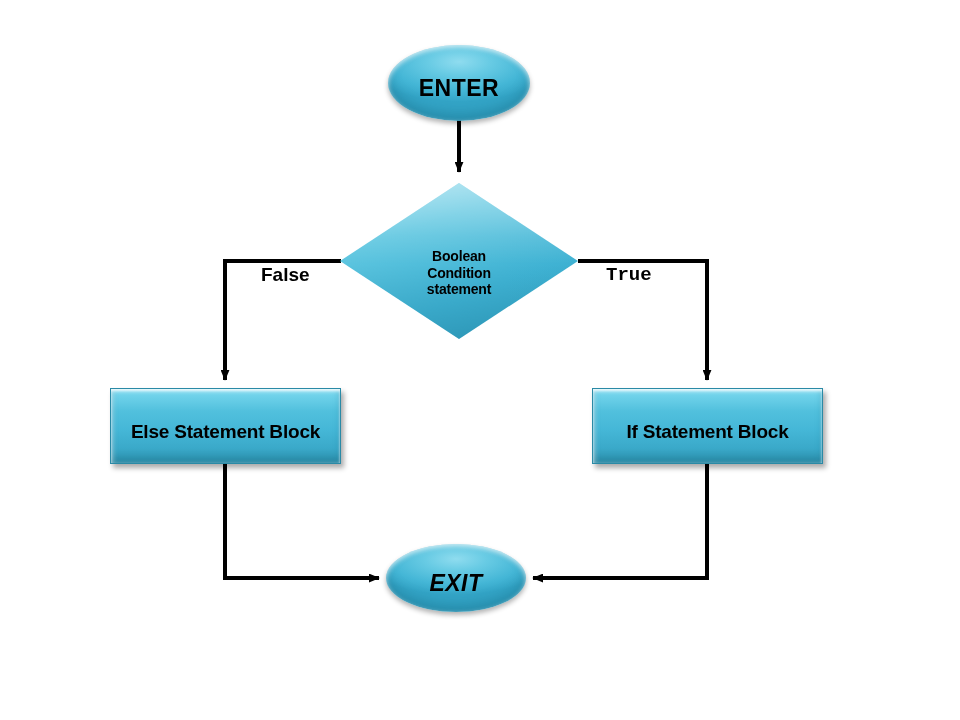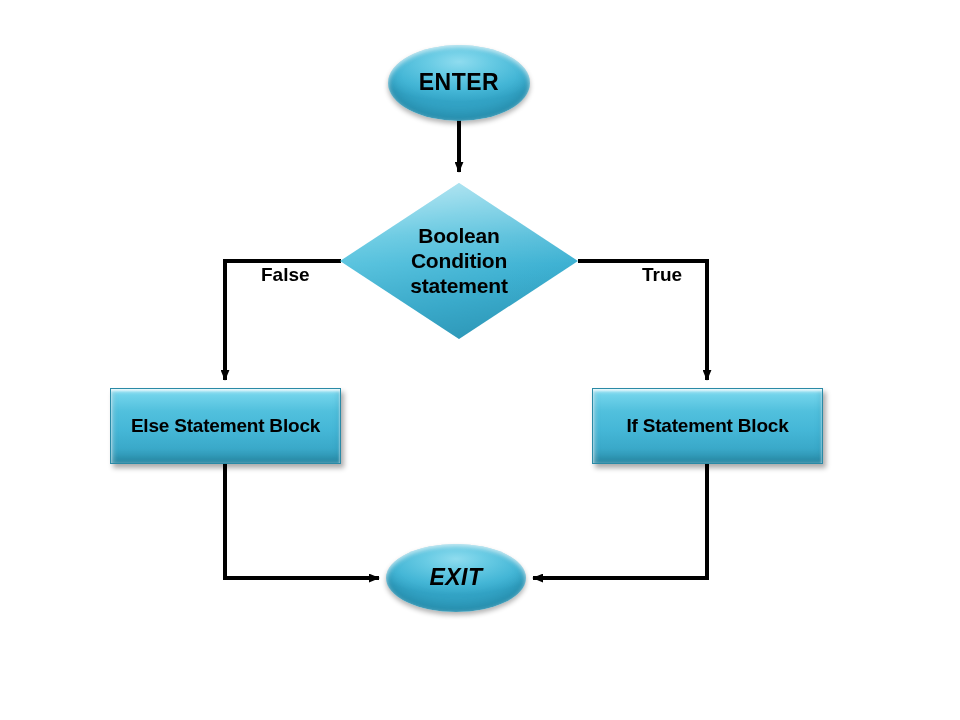--- a/index.html
+++ b/index.html
@@ -30,20 +30,21 @@
   
   .node-label {
     position: relative;
     z-index: 3;
     color: #000000;
     font-weight: bold;
     text-align: center;
     line-height: 1.18;
     white-space: pre-line;
     letter-spacing: -0.2px;
+    margin-top: 12px;
   }
 
   
   .terminator {
     position: absolute;
     z-index: 2;
     border-radius: 50%;
     display: flex;
     align-items: center;
     justify-content: center;
@@ -89,21 +90,21 @@
         rgba(255,255,255,0.10) 34%,
         rgba(255,255,255,0.00) 52%,
         rgba(12,96,124,0.20) 100%);
   }
   .decision-wrap .node-label {
     position: absolute;
     left: 0;
     right: 0;
     top: 50%;
     transform: translateY(-50%);
-    font-size: 21px;
+    font-size: 14px;
   }
 
   
   .process {
     position: absolute;
     z-index: 2;
     display: flex;
     align-items: center;
     justify-content: center;
     background:
@@ -162,21 +163,21 @@
   <div class="decision-wrap" style="left:340px; top:183px; width:238px; height:156px;">
     <div class="decision-shape"></div>
     <div class="decision-hl"></div>
     <span class="node-label">Boolean
 Condition
 statement</span>
   </div>
 
   <span class="branch-label" style="left:261px; top:216px;">False</span>
 
-  <span class="branch-label" style="left:642px; top:216px;">True</span>
+  <span class="branch-label" style="left:606px; top:216px;font-family:Liberation Mono, monospace;">True</span>
 
   <div class="process" style="left:110px; top:388px; width:229px; height:74px;">
     <span class="node-label">Else Statement Block</span>
   </div>
 
   <div class="process" style="left:592px; top:388px; width:229px; height:74px;">
     <span class="node-label">If Statement Block</span>
   </div>
 
   <div class="terminator" style="left:386px; top:544px; width:140px; height:68px;font-style:italic;">

